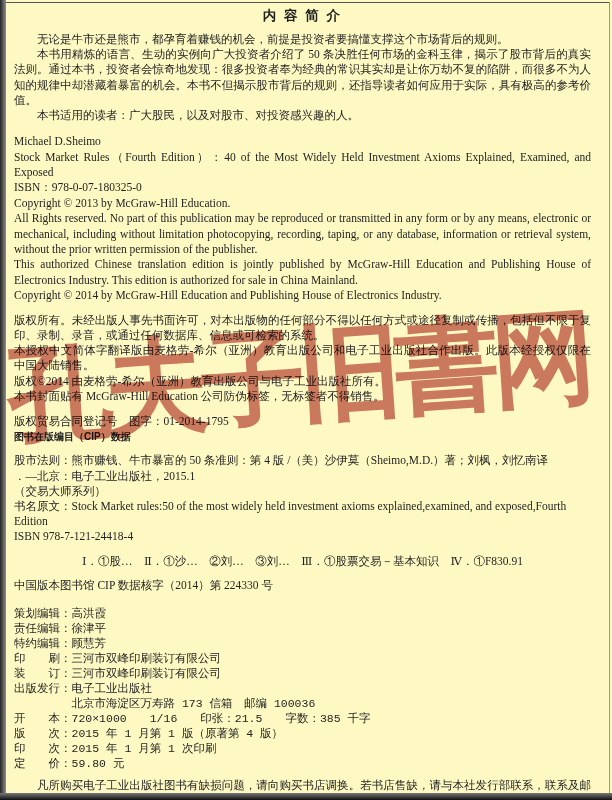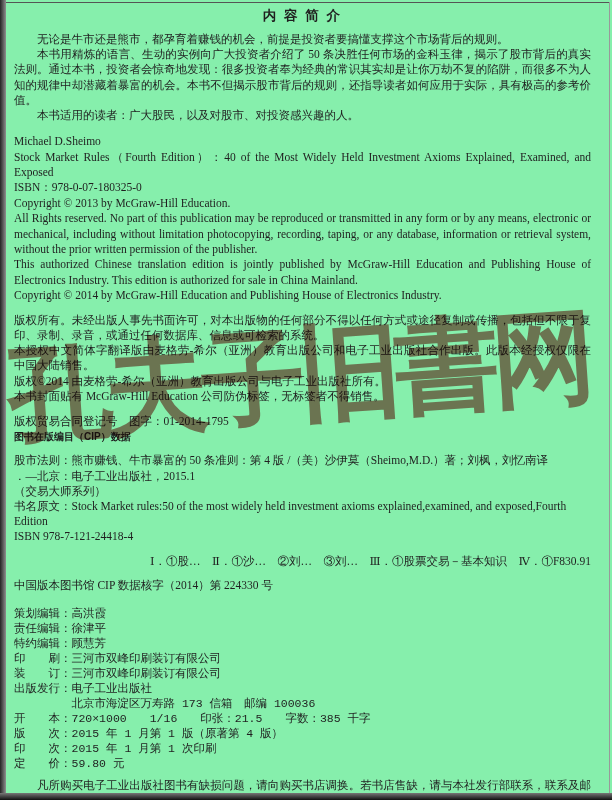--- a/index.html
+++ b/index.html
@@ -1,17 +1,17 @@
 <!DOCTYPE html>
 <html><head>
 <meta charset="utf-8">
 <style>
   html,body{margin:0;padding:0;background:#ffffff;}
   .page{
-    position:relative;width:612px;height:800px;background:#86efac;
+    position:relative;width:612px;height:800px;background:#fef9c3;
     overflow:hidden;color:#1f1f1f;
     font-family:"Liberation Serif","DejaVu Serif",serif;
   }
   .edge-left{position:absolute;left:0;top:0;width:6px;height:100%;
     background:linear-gradient(90deg,#252525,#8f8f8f);}
   .edge-bottom{position:absolute;left:0;bottom:0;width:100%;height:7px;
     background:linear-gradient(0deg,#101010,#777777);}
   .edge-top{position:absolute;left:5px;right:2px;top:2px;height:1px;background:#555;}
   .edge-right{position:absolute;right:2px;top:2px;bottom:7px;width:1px;background:#999;}
 
@@ -29,21 +29,21 @@
   .eng-block .para{text-indent:0;line-height:15.4px;}
   .rights-block{margin-bottom:10px;}
   .rights-block .para{text-indent:0;}
   .reg-line{text-align:left;}
   .cip-heading{
     font-weight:700;font-family:"Liberation Sans","DejaVu Sans",sans-serif;
     font-size:10px;margin-bottom:9px;text-align:left;
   }
   .cip-entry{text-align:left;}
   .cip-entry div{line-height:15.2px;}
-  .cip-class{margin-top:9px;margin-bottom:9px;text-align:right;}
+  .cip-class{margin-top:9px;margin-bottom:9px;text-align:center;}
   .cip-registry{margin-bottom:13px;text-align:left;}
   .colophon{margin-bottom:7px;text-align:left;}
   .colophon div{line-height:15px;font-family:Liberation Mono, monospace;}
   .notes .para{line-height:15.4px;}
 
   .watermark{
     position:absolute;left:8px;top:344px;width:604px;
     font-size:104px;font-weight:700;line-height:1;
     font-family:"DejaVu Serif","Liberation Serif",serif;
     letter-spacing:-7px;white-space:nowrap;

